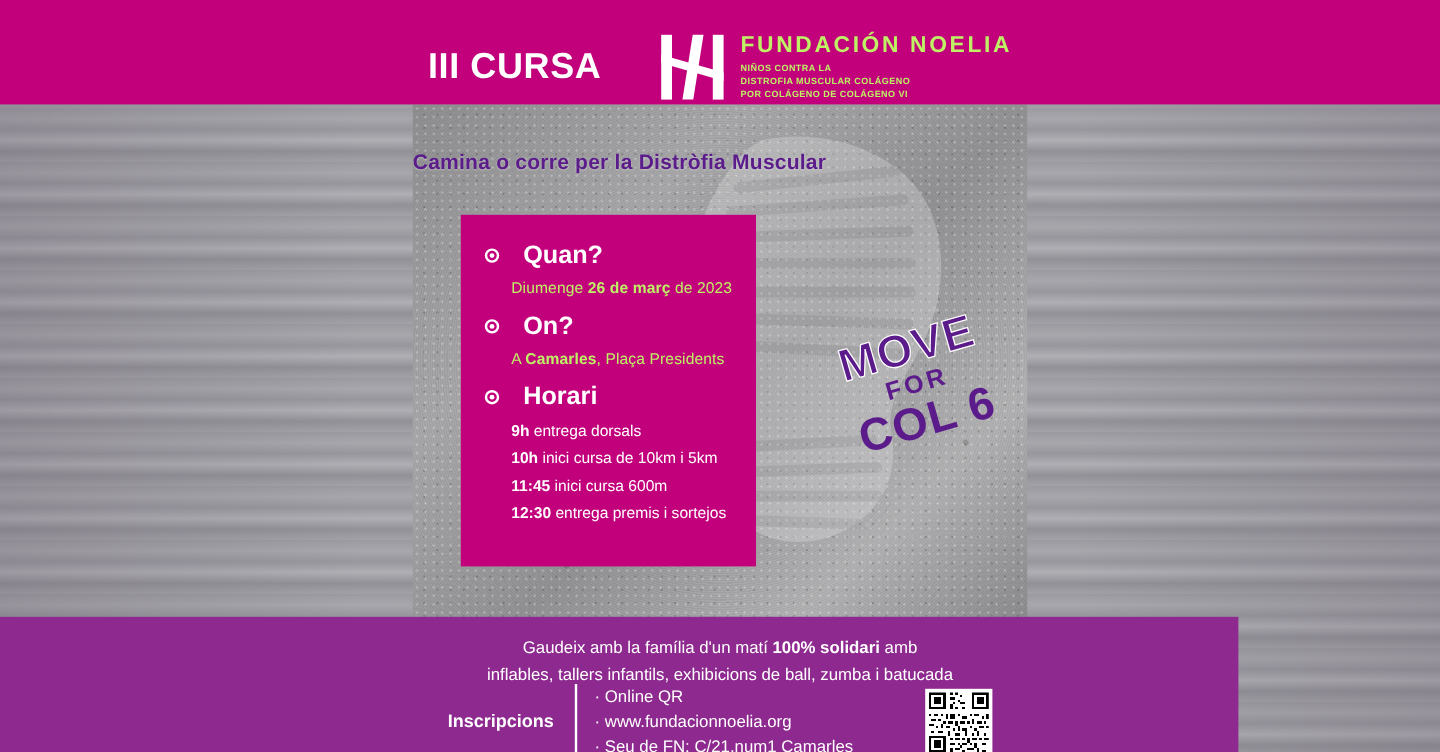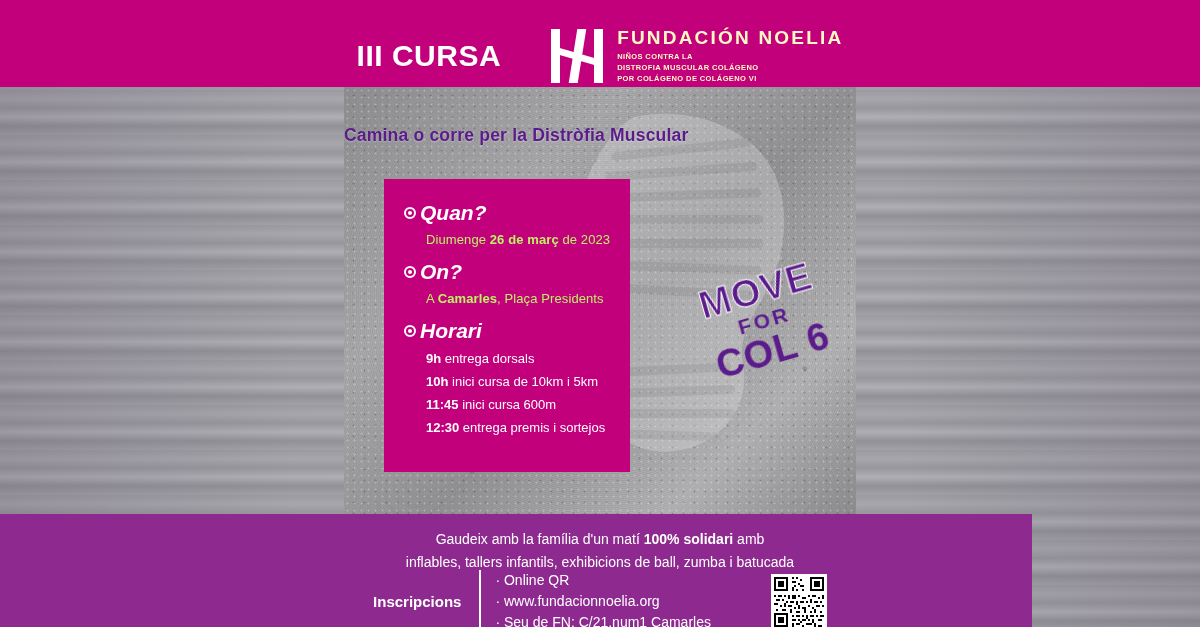--- a/index.html
+++ b/index.html
@@ -42,21 +42,21 @@
   .logo-mark {
     width: 56px; height: 54px; position: relative;
   }
   .logo-mark i {
     position: absolute; background: #ffffff; display: block;
   }
   .logo-mark i.b1 { left: 2px;  top: 0;   width: 9px;  height: 54px; }
   .logo-mark i.b2 { left: 24px; top: 0;   width: 9px;  height: 54px; transform: skewX(-9deg); }
   .logo-mark i.b3 { left: 45px; top: 0;   width: 9px;  height: 54px; }
   .logo-mark i.b4 { left: 2px;  top: 24px; width: 52px; height: 7px; transform: skewY(16deg); }
-  .logo-text { color: #fef9c3; }
+  .logo-text { color: #bef264; }
   .logo-name { font-size: 19px; font-weight: bold; letter-spacing: 2.2px; }
   .logo-tag { font-size: 7.5px; font-weight: bold; line-height: 1.45; letter-spacing: 0.4px; margin-top: 3px; }
 
   
   .poster {
     position: absolute; left: 344px; top: 87px; width: 512px; height: 427px;
     background:
       radial-gradient(circle at 18% 22%, rgba(255,255,255,0.16) 0 2px, transparent 3px),
       radial-gradient(circle at 62% 12%, rgba(255,255,255,0.12) 0 2px, transparent 3px),
       radial-gradient(circle at 85% 40%, rgba(255,255,255,0.14) 0 2px, transparent 3px),
@@ -94,22 +94,22 @@
   }
 
   
   .info-card {
     position: absolute; left: 40px; top: 92px; width: 246px; height: 293px;
     background: #c2007c; color: #ffffff; z-index: 4;
     padding: 22px 18px 0 20px;
   }
   .info-block { margin-bottom: 13px; }
   .info-q {
-    display: flex; align-items: center; gap: 4px;
-    font-size: 21px; font-weight: bold; color: #ffffff; font-style: italic;
+    display: flex; align-items: center; gap: 20px;
+    font-size: 21px; font-weight: bold; color: #ffffff;
   }
   .bullet {
     width: 12px; height: 12px; border-radius: 50%;
     border: 2px solid #ffffff; position: relative; flex: 0 0 auto;
   }
   .bullet::after {
     content: ""; position: absolute; left: 2px; top: 2px;
     width: 4px; height: 4px; border-radius: 50%; background: #ffffff;
   }
   .info-line {

